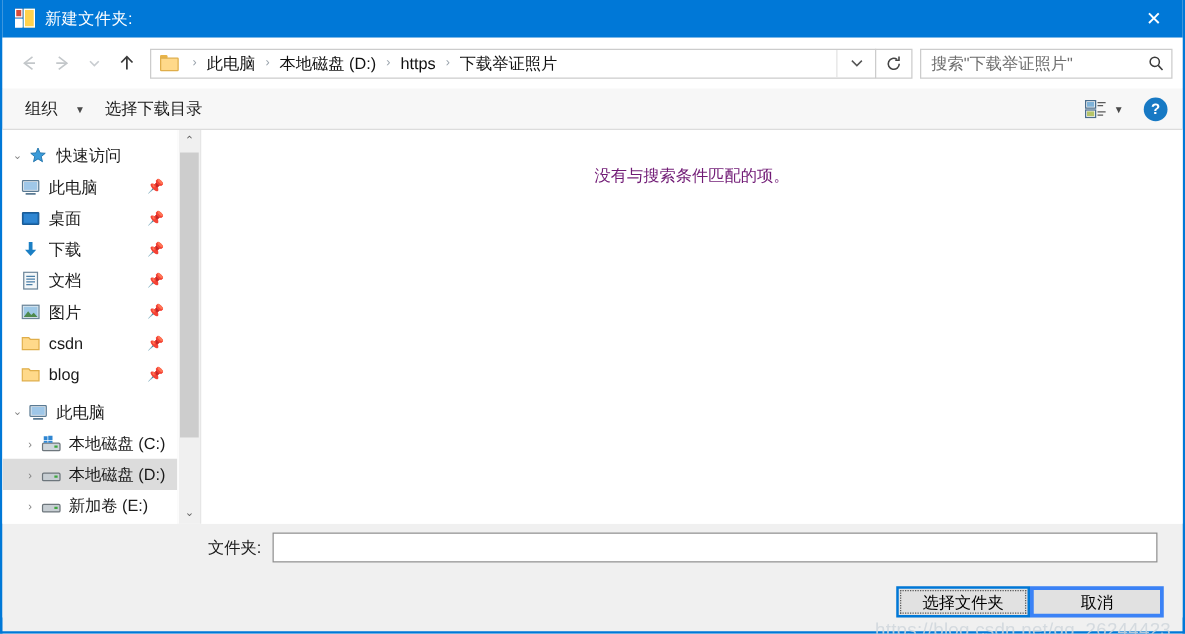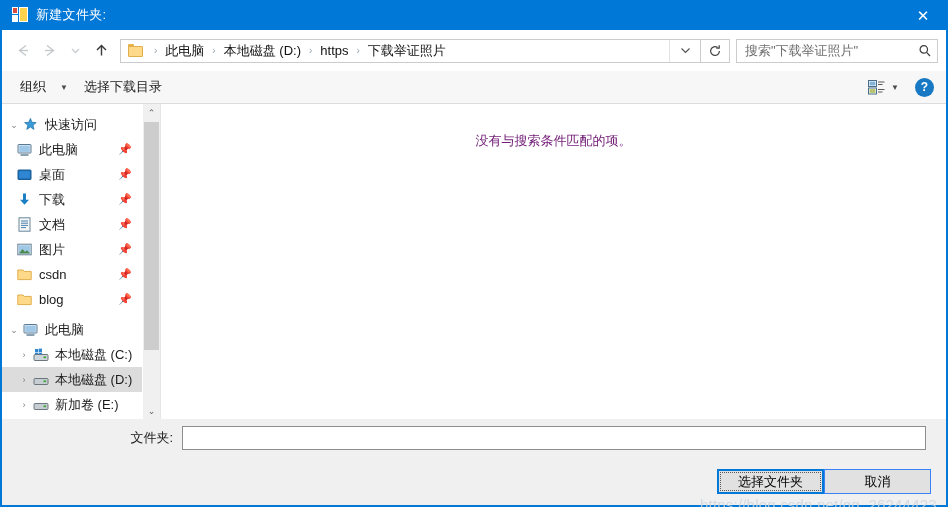--- a/index.html
+++ b/index.html
@@ -103,35 +103,35 @@
   .thumb{position:absolute;left:1px;right:1px;top:18px;height:228px;background:#cdcdcd;}
 
   .filelist{
     flex:1;background:#ffffff;border-left:1px solid #e6e6e6;position:relative;
   }
   .empty-msg{
     position:absolute;top:28px;left:0;right:0;text-align:center;font-size:13px;color:#701a75;
   }
 
   
-  .footer{background:#f0f0f0;height:auto;}
+  .footer{background:#f0f0f0;height:auto;padding-left:36px;}
   .fname-row{display:flex;align-items:center;height:38px;padding-left:20px;}
   .fname-label{font-size:13px;color:#1a1a1a;width:160px;text-align:right;padding-right:9px;box-sizing:border-box;}
   .fname-input{
     flex:1;height:24px;border:1px solid #8e8e8e;background:#fff;margin-right:20px;
     box-sizing:border-box;
   }
   .fname-input input{
     width:100%;height:100%;border:0;outline:0;padding:0 5px;font-size:13px;
     font-family:inherit;box-sizing:border-box;background:transparent;
   }
   .btn-row{display:flex;justify-content:flex-end;align-items:center;padding:12px 15px 0 0;}
   .btn{
     width:107px;height:25px;font-size:13px;display:flex;align-items:center;justify-content:center;
-    background:#e1e1e1;border:1px solid #3b82f6;box-sizing:border-box;color:#000;
+    background:#e1e1e1;border:3px solid #3b82f6;box-sizing:border-box;color:#000;
   }
   .btn.default{
     background:#e1e1e1;border:2px solid #0078d7;outline:1px dotted #5a5a5a;outline-offset:-4px;
   }
 
   .watermark{
     position:absolute;left:698px;top:480px;font-size:15px;color:#cfd6dc;opacity:.85;
     white-space:nowrap;pointer-events:none;letter-spacing:.2px;margin-top:16px;
   }
 </style>

